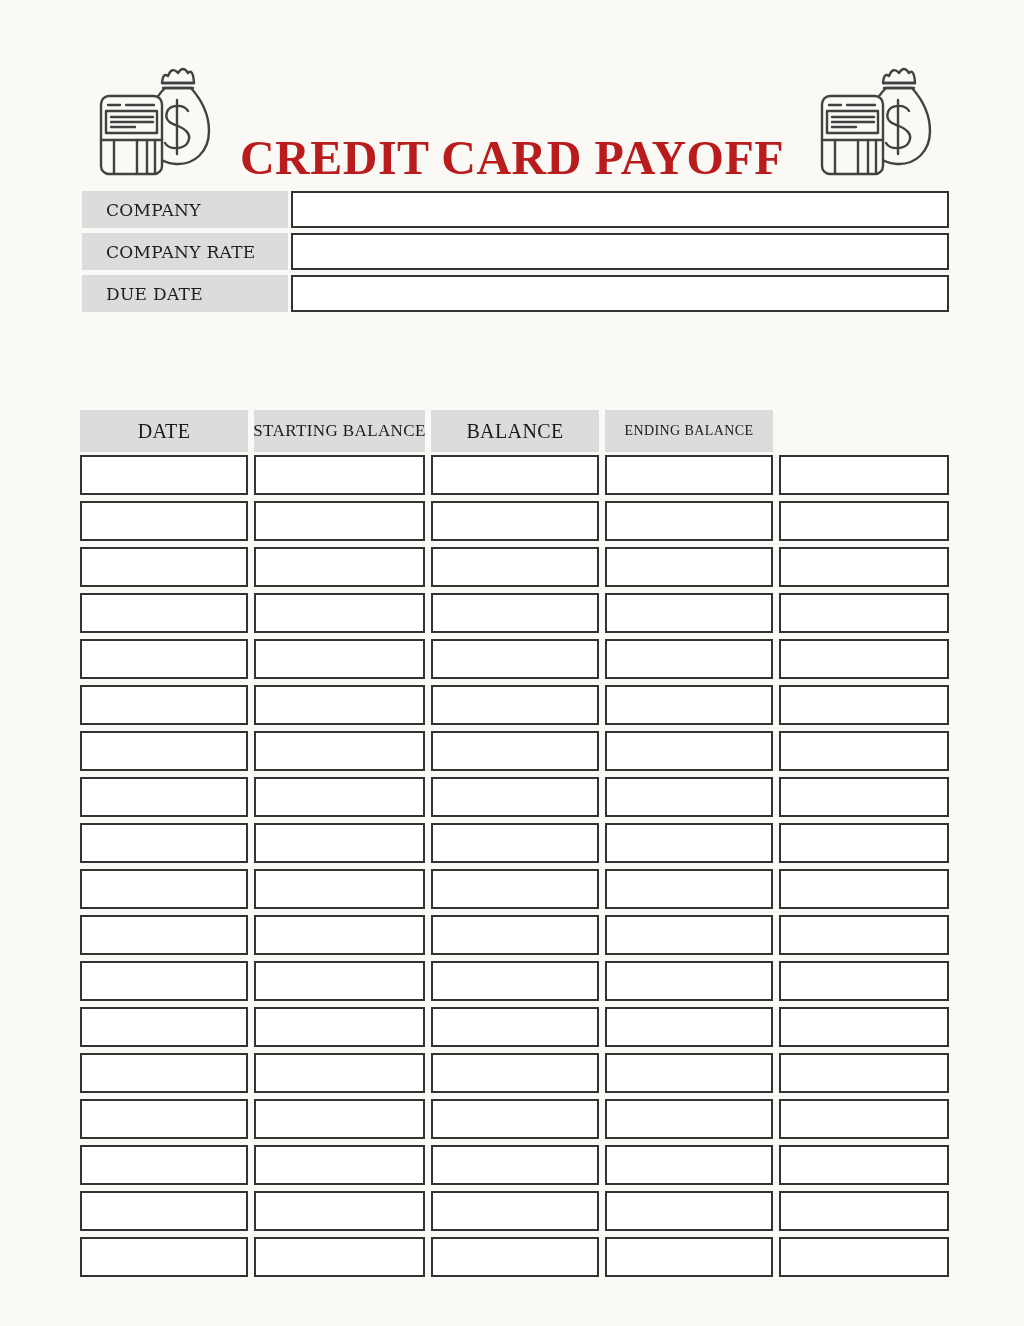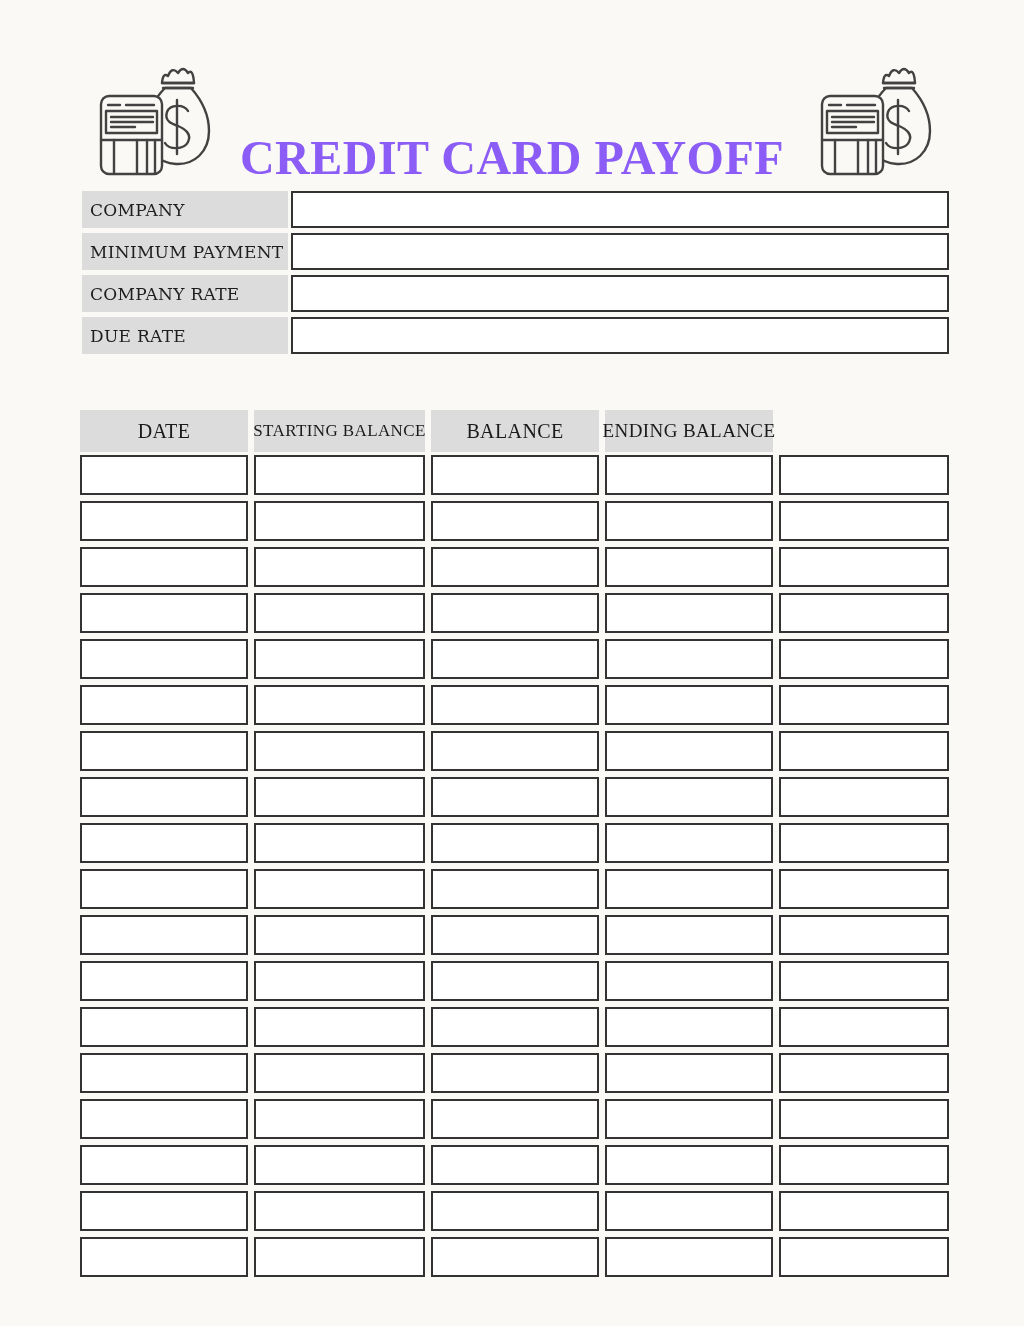--- a/index.html
+++ b/index.html
@@ -17,21 +17,21 @@
   .page-title {
     position: absolute;
     top: 100px;
     left: 0;
     width: 100%;
     text-align: center;
     font-family: "Liberation Serif", serif;
     font-weight: bold;
     font-size: 48px;
     letter-spacing: 0.5px;
-    color: #8b5cf6;
+    color: #b91c1c;
     line-height: 52px;
   }
   .header-icon { position: absolute; width: 113px; height: 115px; }
   .header-icon.left  { left: 99px;  top: 62px; }
   .header-icon.right { left: 820px; top: 62px; }
   .header-icon svg { width: 100%; height: 100%; }
 
   
   .form-section {
     position: absolute;
@@ -43,21 +43,21 @@
     display: flex;
     height: 37px;
     margin-bottom: 5px;
   }
   .form-label {
     width: 206px;
     flex: 0 0 206px;
     background: #dcdcdc;
     display: flex;
     align-items: center;
-    padding-left: 8px;
+    padding-left: 24px;
     box-sizing: border-box;
     margin-right: 3px;
     font-size: 17px;
     letter-spacing: 0.3px;
     color: #1e1e1e;
   }
   .form-input {
     flex: 1;
     background: #ffffff;
     border: 2px solid #333333;
@@ -89,21 +89,21 @@
     align-items: center;
     justify-content: center;
     font-family: "Liberation Serif", serif;
     color: #1a1a1a;
     letter-spacing: 0.4px;
     white-space: nowrap;
   }
   .header-cell.h-date   { font-size: 20px; }
   .header-cell.h-start  { font-size: 17px; }
   .header-cell.h-amount { font-size: 20px; }
-  .header-cell.h-end    { font-size: 19px; }
+  .header-cell.h-end    { font-size: 14px; }
   .header-cell.h-notes  { font-size: 21px; font-weight: bold; }
 
   .table-rows {
     display: grid;
     grid-template-columns: 168px 171px 168px 168px 170px;
     grid-auto-rows: 40px;
     column-gap: 6px;
     row-gap: 6px;
   }
   .cell {
@@ -157,29 +157,25 @@
       <use href="#calc-moneybag"></use>
     </svg>
 </div>
 
 <div class="form-section">
   <div class="form-row">
     <div class="form-label">COMPANY</div>
     <input class="form-input" type="text" value="" style="">
   </div>
   <div class="form-row">
-    <div class="form-label">MINIMUM PAYMENT</div>
-    <input class="form-input" type="text" value="" style="">
-  </div>
-  <div class="form-row">
     <div class="form-label">COMPANY RATE</div>
     <input class="form-input" type="text" value="" style="">
   </div>
   <div class="form-row">
-    <div class="form-label">DUE RATE</div>
+    <div class="form-label">DUE DATE</div>
     <input class="form-input" type="text" value="" style="">
   </div>
 </div>
 
 <div class="table-section">
   <div class="table-header">
     <div class="header-cell h-date">DATE</div>
     <div class="header-cell h-start">STARTING BALANCE</div>
     <div class="header-cell h-amount">BALANCE</div>
     <div class="header-cell h-end">ENDING BALANCE</div>

